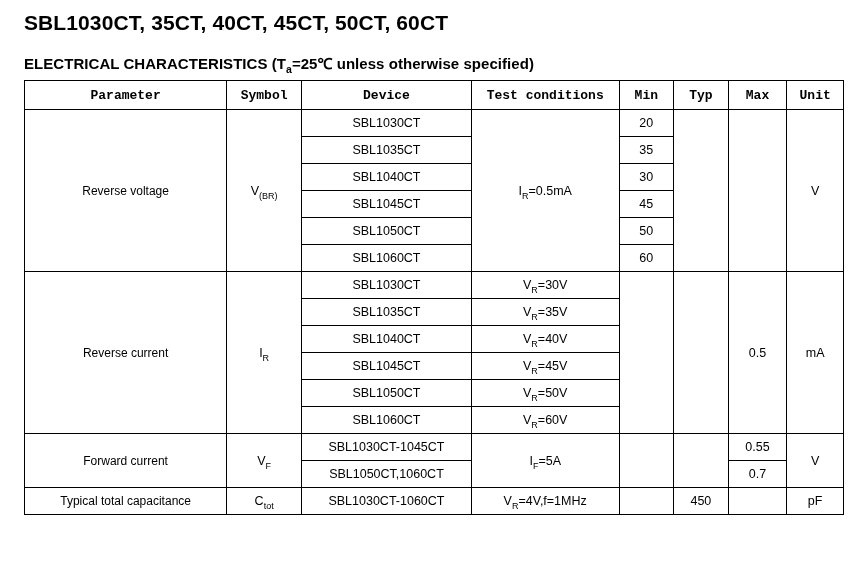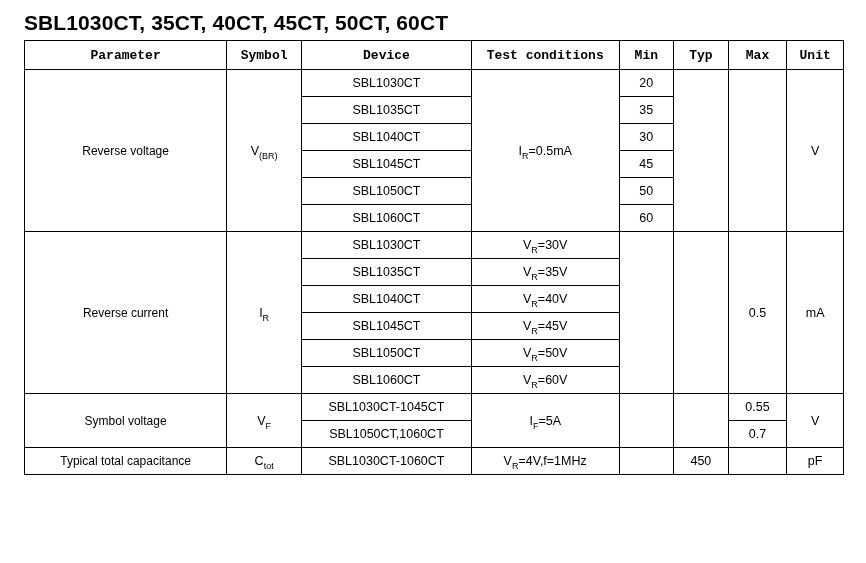--- a/index.html
+++ b/index.html
@@ -16,21 +16,21 @@
     overflow: hidden;
   }
   .page {
     padding: 8px 18px 0 24px;
     box-sizing: border-box;
   }
   .doc-title {
     font-size: 21px;
     font-weight: bold;
     letter-spacing: 0.1px;
-    margin: 2px 0 4px 0;
+    margin: 2px 0 17px 0;
     line-height: 1.25;
   }
   .doc-subtitle {
     font-size: 14.5px;
     font-weight: normal;
     margin: 7px 0 0 2px;
     letter-spacing: 0.1px;
   }
   .section-heading {
     font-size: 15px;
@@ -84,20 +84,23 @@
   }
   .nowrap { white-space: nowrap; }
 </style>
 </head>
 <body>
 
 <div class="page">
 
   <h1 class="doc-title">SBL1030CT, 35CT, 40CT, 45CT, 50CT, 60CT</h1>
 
+  <div class="section-heading">
+    <span>ELECTRICAL CHARACTERISTICS (T</span><span class="sub">a</span><span>=25℃ unless otherwise specified)</span>
+  </div>
 
   <table class="spec">
     <colgroup>
       <col class="col-param">
         <col class="col-symbol">
         <col class="col-device">
         <col class="col-cond">
       <col class="col-min">
         <col class="col-typ">
         <col class="col-max">
@@ -173,21 +176,21 @@
       <tr>
         <td>SBL1050CT</td>
         <td><span>V</span><span class="sub">R</span><span>=50V</span></td>
       </tr>
       <tr>
         <td>SBL1060CT</td>
         <td><span>V</span><span class="sub">R</span><span>=60V</span></td>
       </tr>
 
       <tr>
-        <td class="param-cell" rowspan="2">Symbol voltage</td>
+        <td class="param-cell" rowspan="2">Forward current</td>
         <td rowspan="2"><span>V</span><span class="sub">F</span></td>
         <td>SBL1030CT-1045CT</td>
         <td rowspan="2"><span>I</span><span class="sub">F</span><span>=5A</span></td>
         <td rowspan="2"></td>
         <td rowspan="2"></td>
         <td>0.55</td>
         <td rowspan="2">V</td>
       </tr>
       <tr>
         <td>SBL1050CT,1060CT</td>

